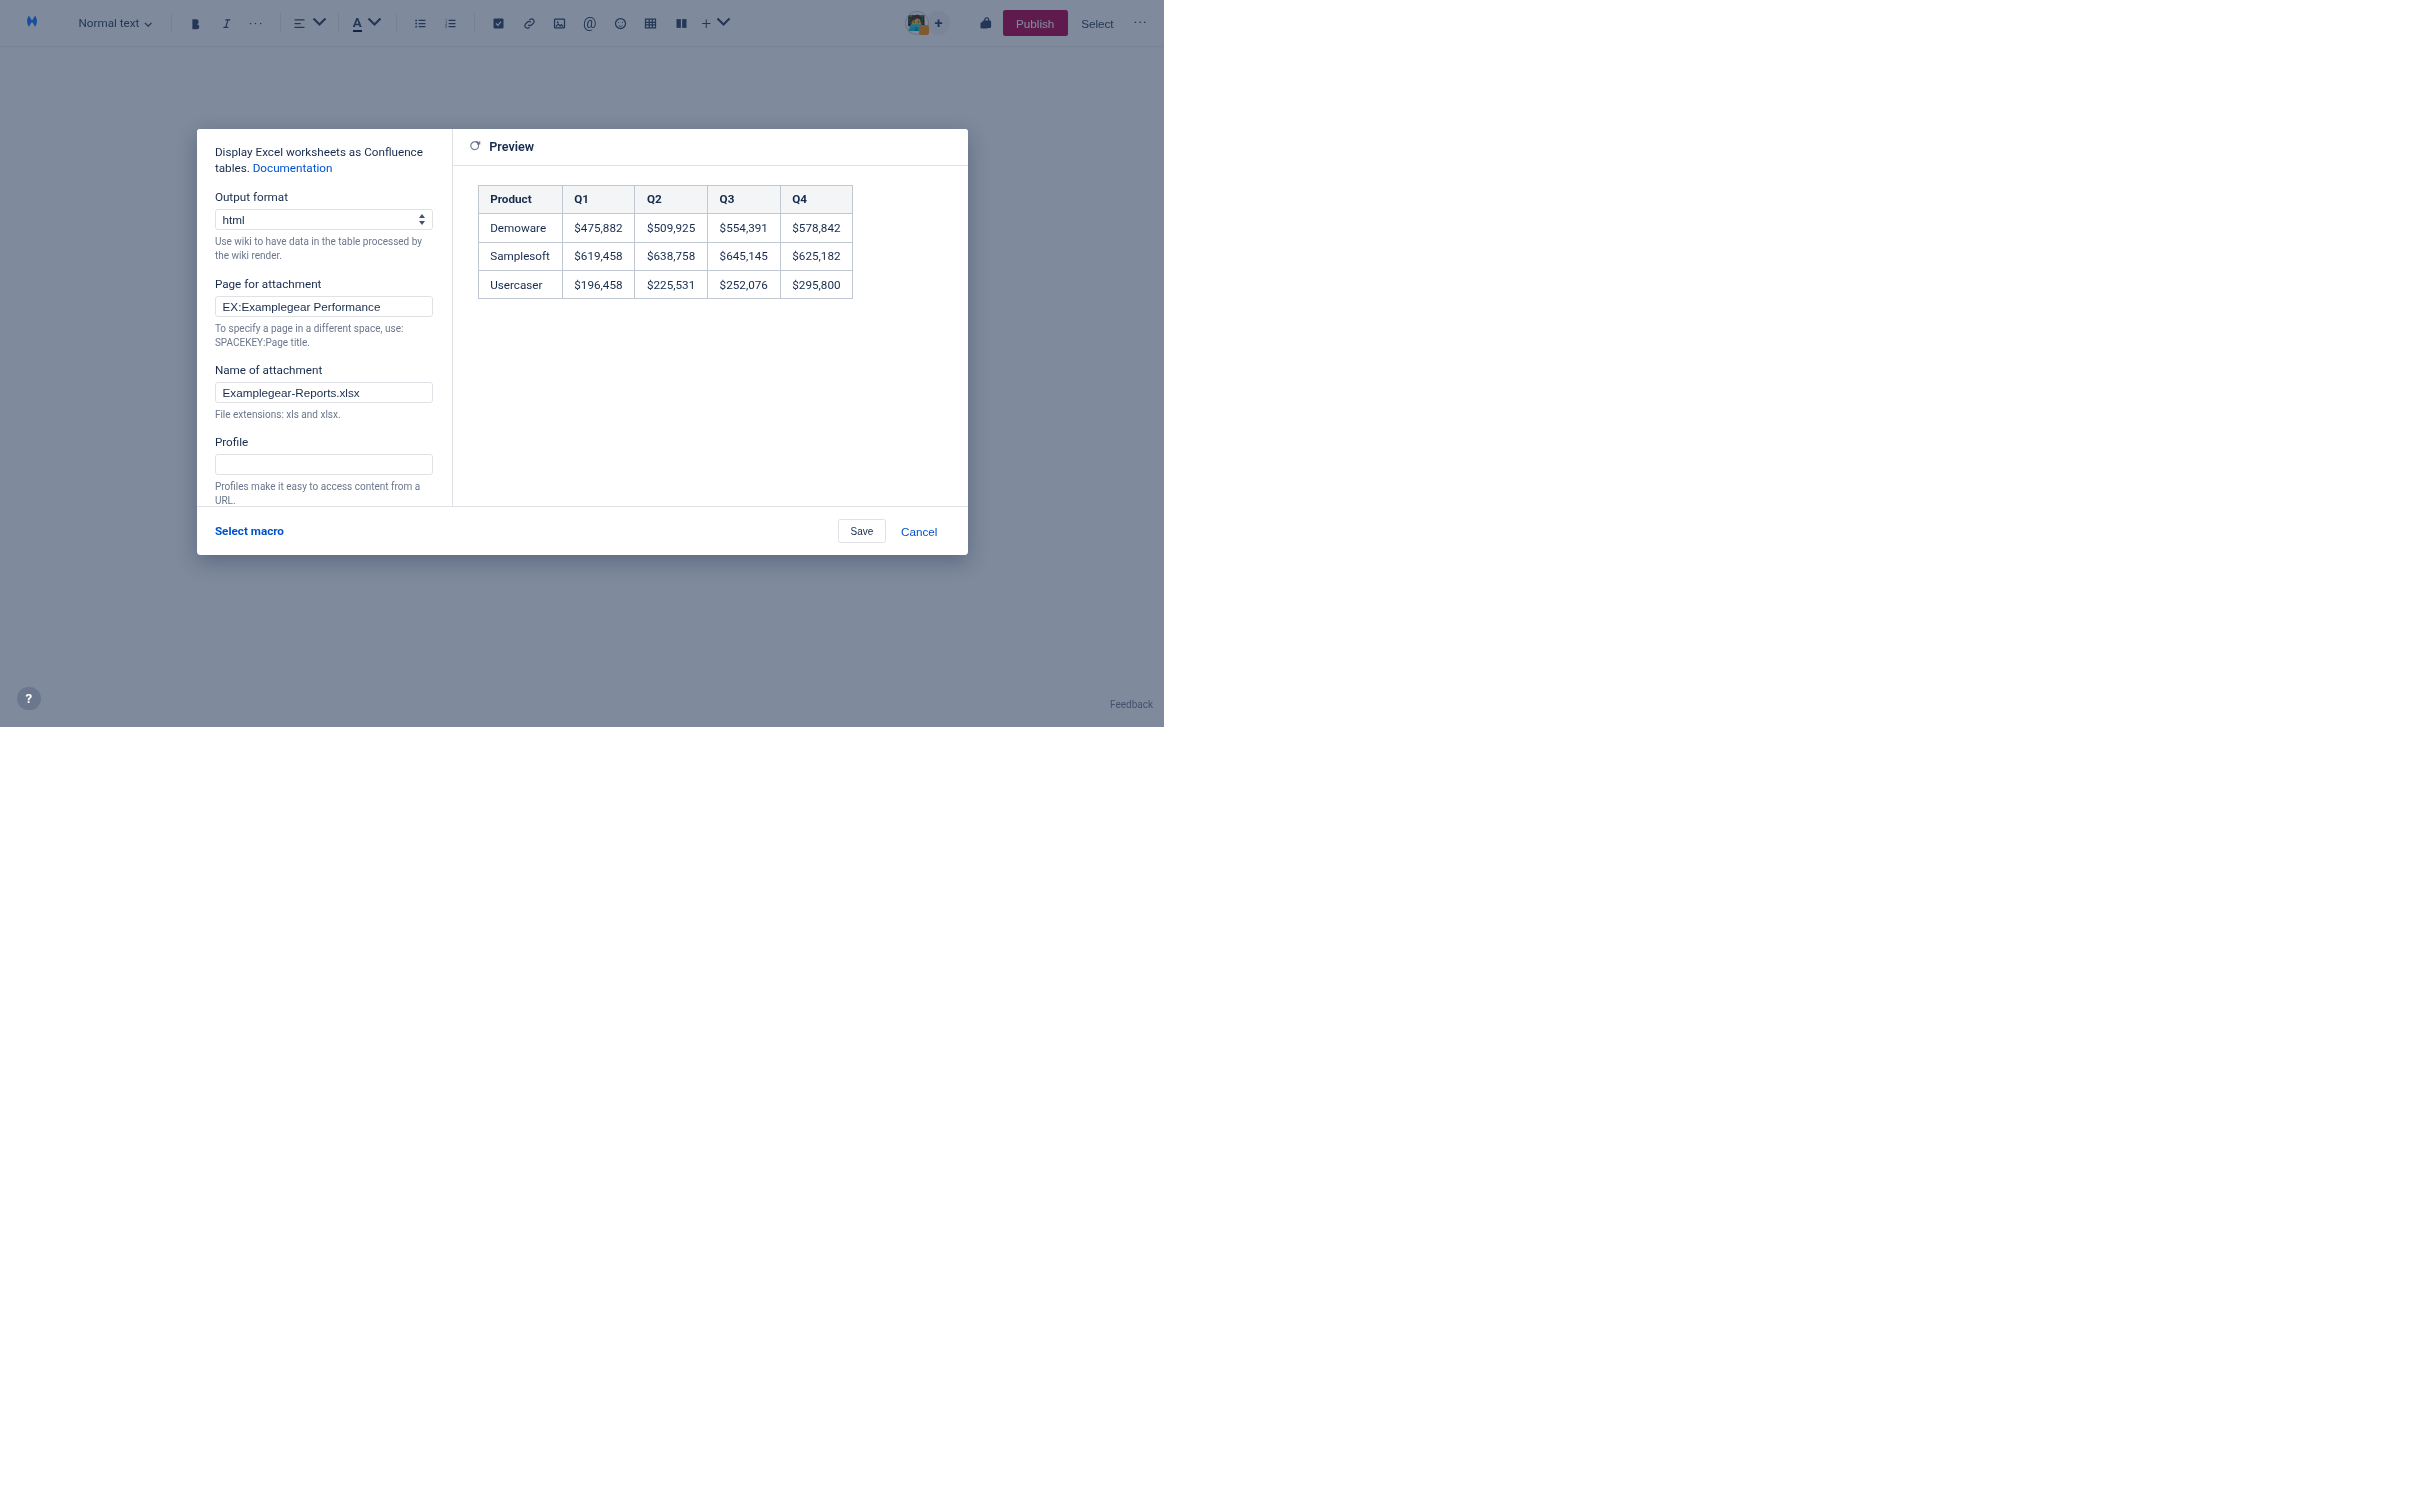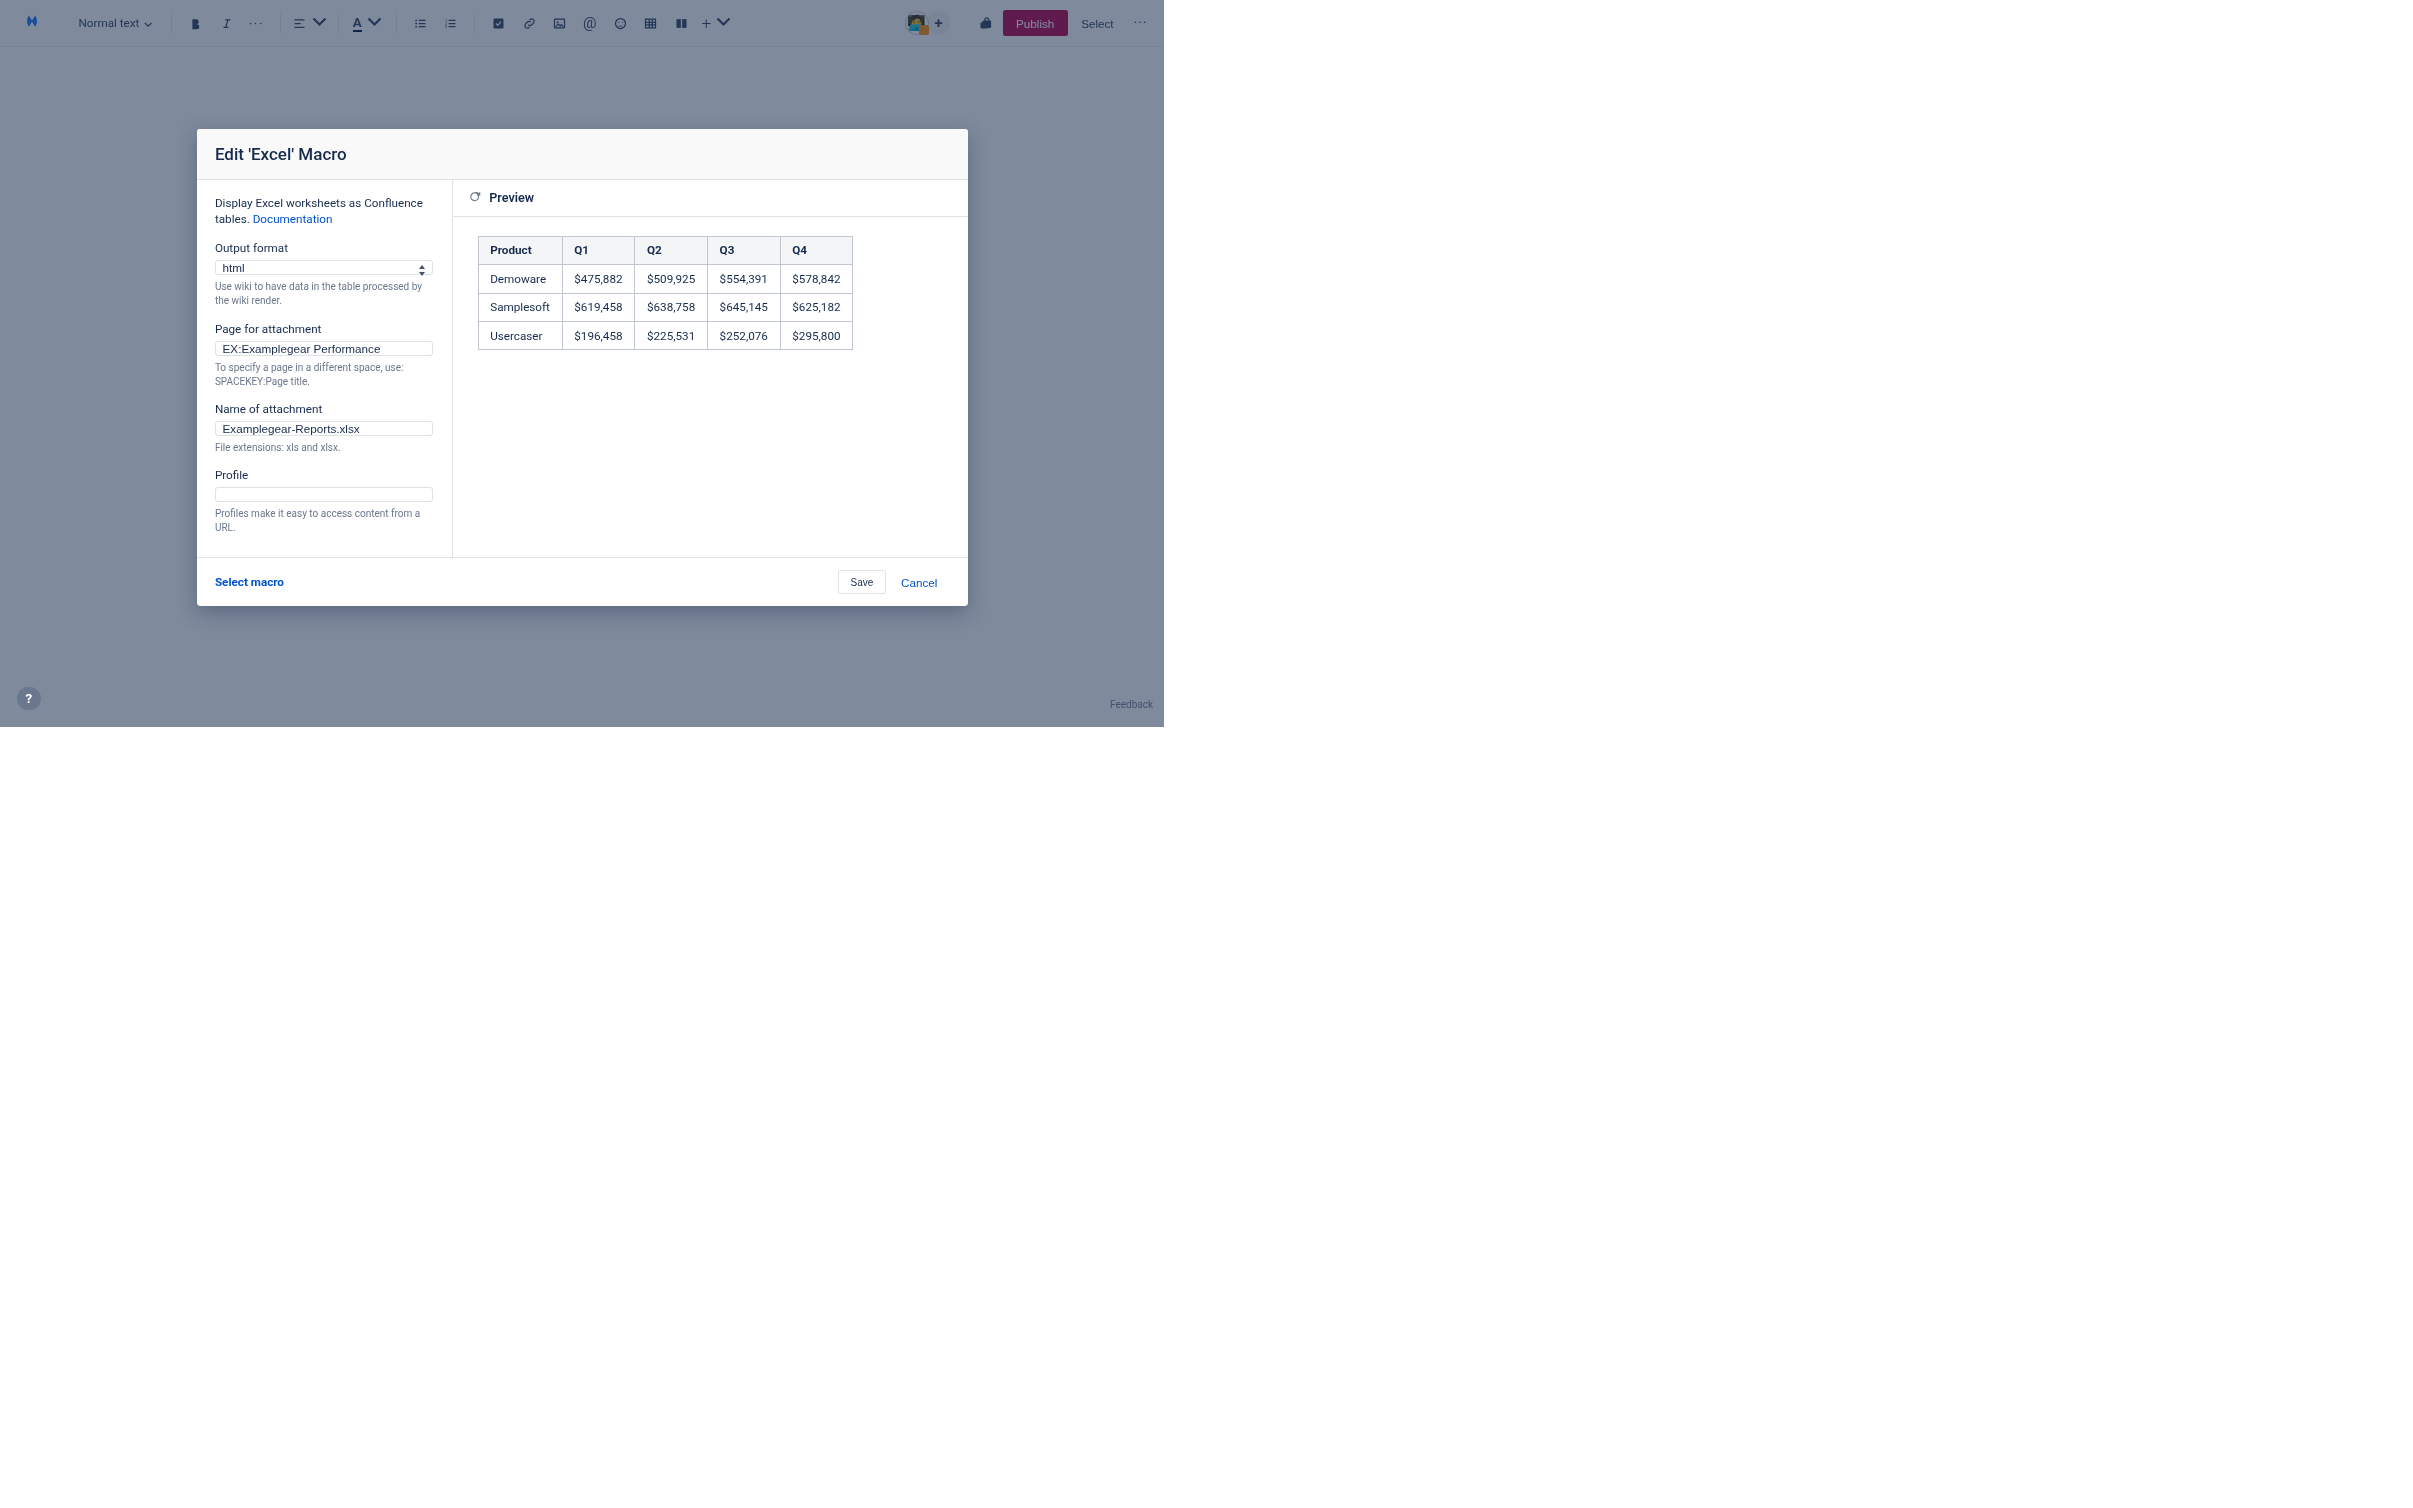--- a/index.html
+++ b/index.html
@@ -64,21 +64,21 @@
       font-size:17px; font-weight:500; color:#172b4d; background:#f9f9fa;}
     .modal-body { display:flex; height: 377px; background:#fff;}
     .left-pane { width: 256px; border-right: 0.8px solid #dfe1e6;
       padding: 15px 18.4px; overflow-y:auto; position:relative;}
     .left-pane::-webkit-scrollbar { width:6.7px; }
     .left-pane::-webkit-scrollbar-thumb { background:#c1c7d0; border-radius:3.4px;}
     .desc { font-size:11.7px; color:#172b4d; line-height:1.4; margin-bottom:13.4px;}
     .desc a { color:#0052cc; text-decoration:none; }
     .field-label { font-size:11.7px; color:#172b4d; margin-bottom:5px; display:block;}
     .field-select, .field-input {
-      width:100%; height:15px; border:0.8px solid #dfe1e6; border-radius:3px;
+      width:100%; height:21px; border:0.8px solid #dfe1e6; border-radius:3px;
       padding:0 6.7px; font-size:11.7px; color:#172b4d; background:#fff;
       margin-bottom:5px; appearance:none;
     }
     .select-wrap { position:relative; }
     .select-wrap::after {
       content:''; position:absolute; right:8.4px; top:11.7px;
       border-left:3.4px solid transparent; border-right:3.4px solid transparent;
       border-top:4.2px solid #42526e; pointer-events:none;
     }
     .select-wrap::before {
@@ -240,21 +240,20 @@
   <button class="primary-btn">Publish</button>
   <button class="text-btn">Select</button>
   <div class="tb-btn more-btn">···</div>
 </div>
 
 <div class="help-circle">?</div>
 <div class="feedback">Feedback</div>
 
 <div class="overlay">
   <div class="modal">
-    <div class="modal-header">Edit 'Excel' Macro</div>
     <div class="modal-body">
       <div class="left-pane">
         <p class="desc">
           <span>Display Excel worksheets as Confluence tables. </span><a href="#">Documentation</a>
         </p>
 
         <label class="field-label">Output format</label>
         <div class="select-wrap">
           <select class="field-select">
             <option>html</option>

